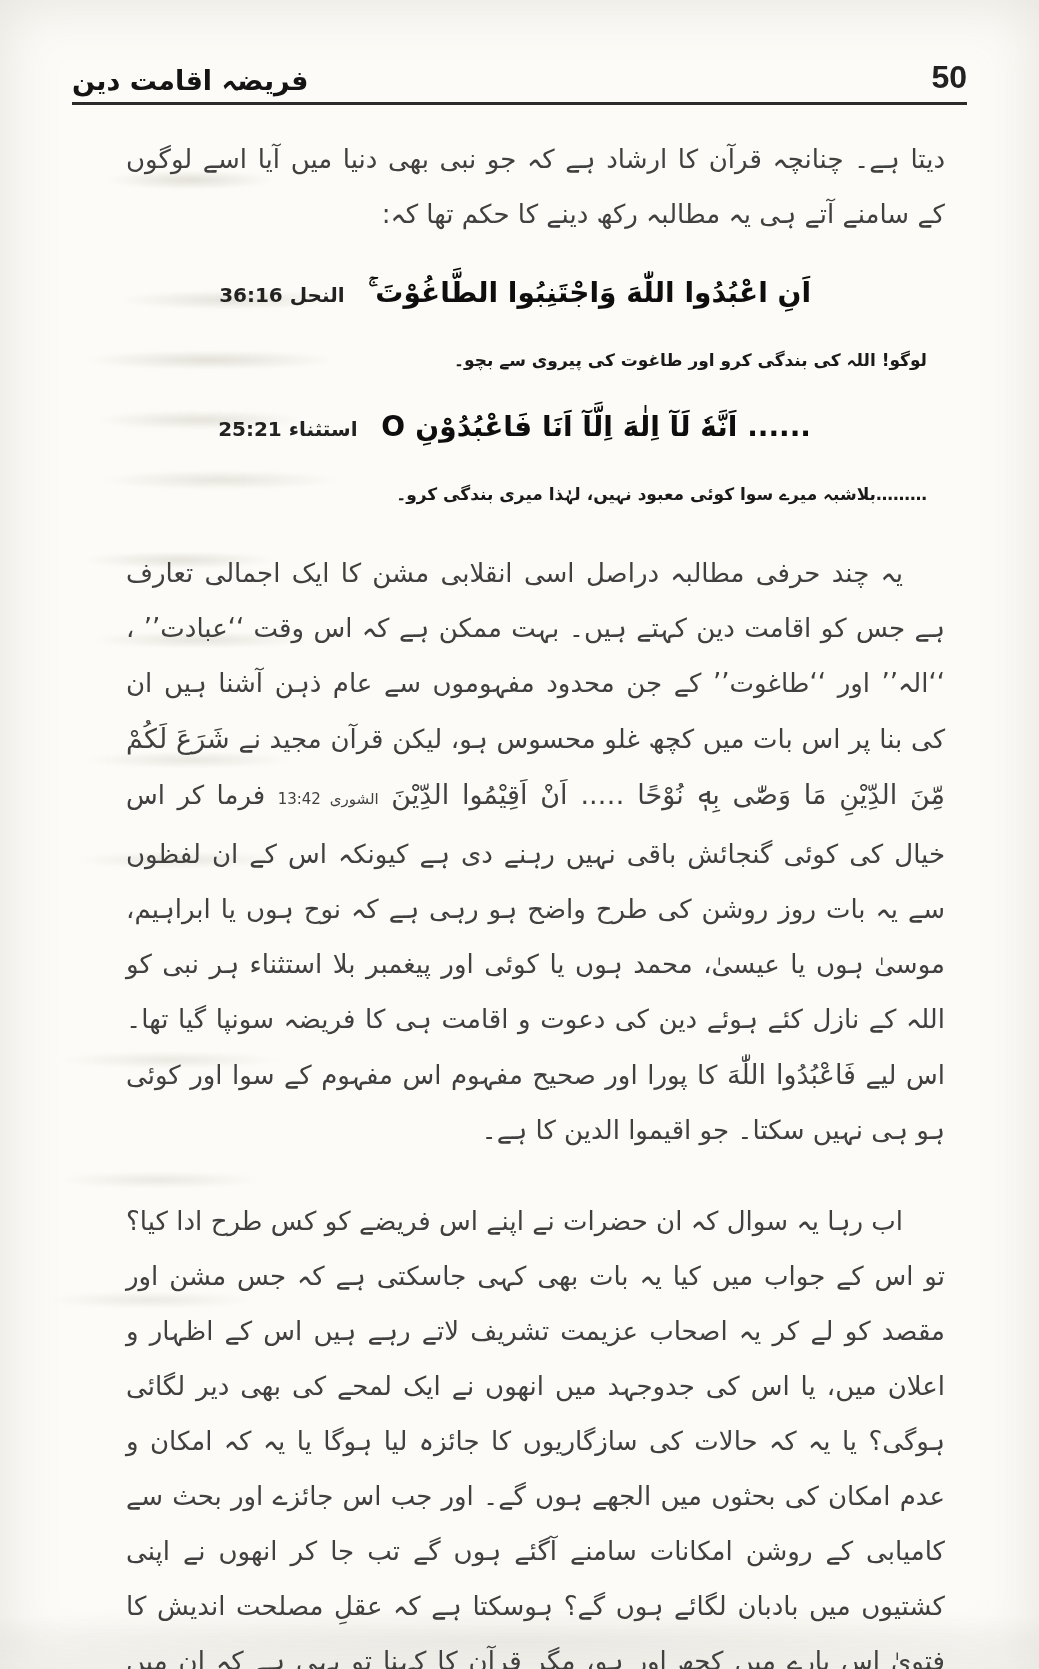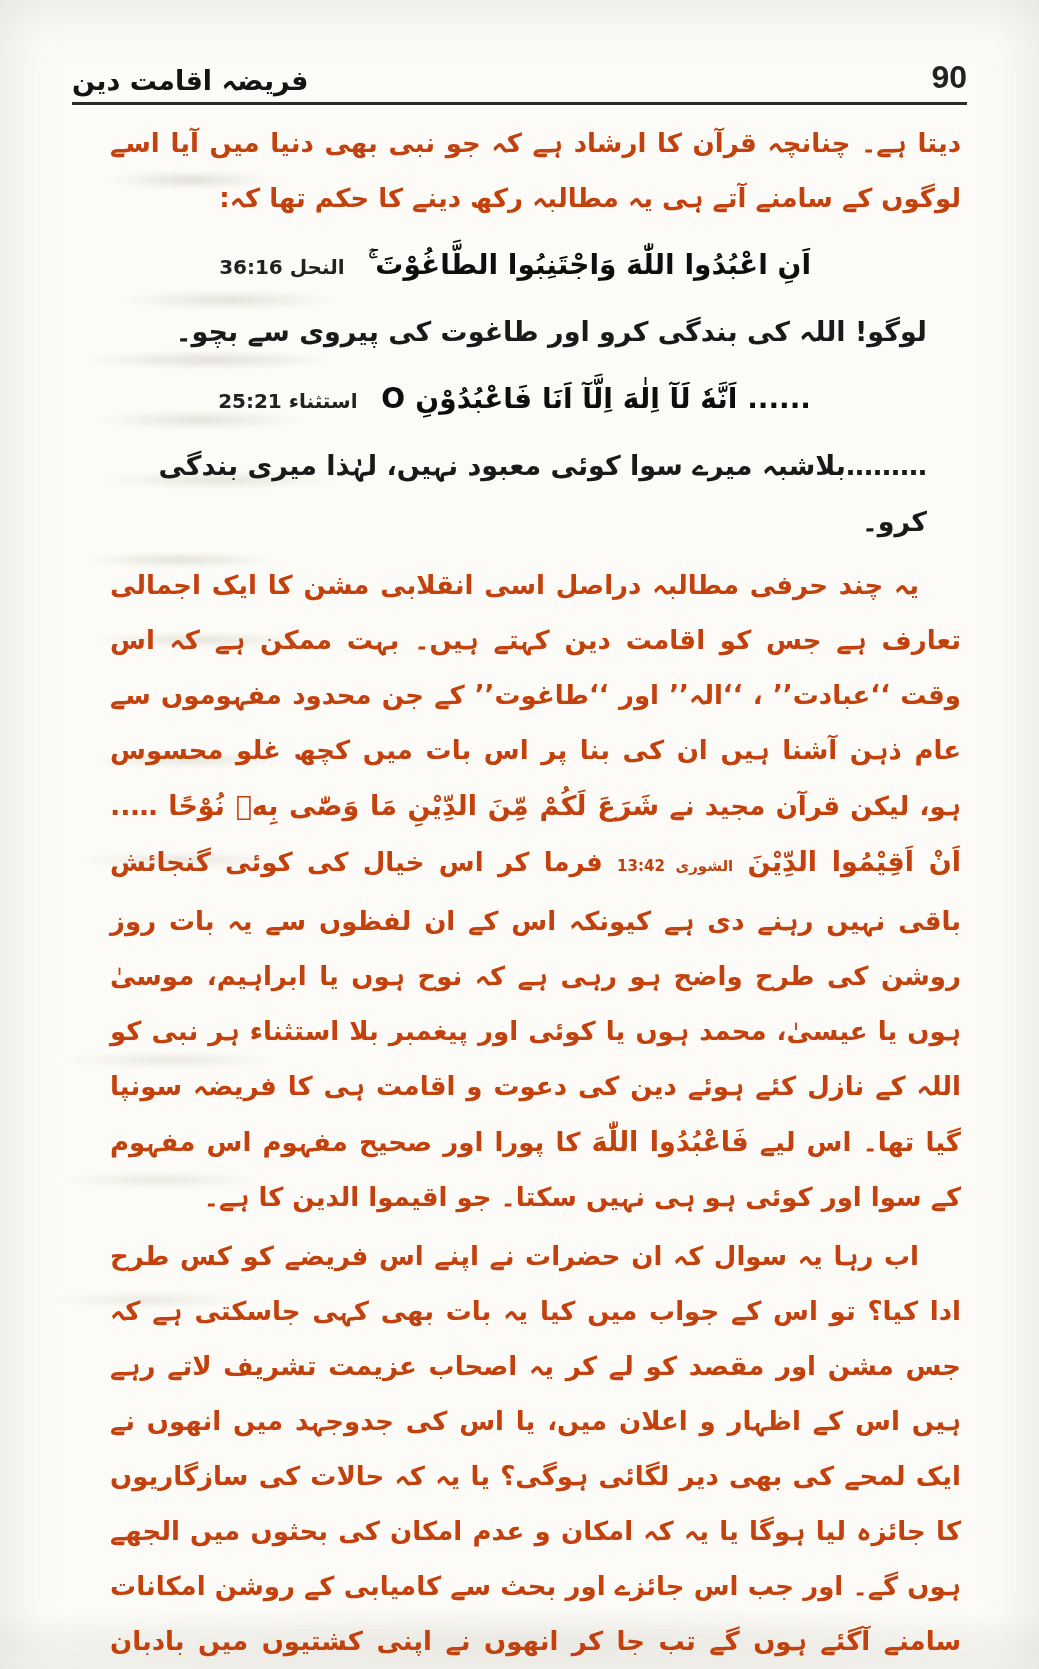--- a/index.html
+++ b/index.html
@@ -44,26 +44,26 @@
     font-weight:bold;font-size:32px;color:#222;
     direction:ltr;
   }
   .header-title{
     font-weight:bold;font-size:27px;color:#141414;
   }
   .content{
     position:absolute;top:116px;right:78px;left:110px;
   }
   p.body-para{
-    margin:0;
+    margin:16px;
     font-size:26px;
-    font-weight:bold;
+    font-weight:normal;
     line-height:55px;
     text-align:justify;
-    color:#c2410c;
+    color:#404040;
   }
   p.indent{text-indent:42px;}
   .quote-line{
     margin:4px 0 2px 0;
     padding-right:150px;
     font-size:28px;
     font-weight:bold;
     line-height:70px;
     color:#0e0e0e;
   }
@@ -71,21 +71,21 @@
   .quote-ref{
     font-size:20px;
     font-weight:bold;
     color:#222;
     margin-right:14px;
     white-space:nowrap;
   }
   .trans-line{
     margin:2px 0 4px 0;
     padding-right:34px;
-    font-size:27px;
+    font-size:17px;
     font-weight:bold;
     line-height:56px;
     color:#1a1a1a;
   }
   .inline-arabic{
     font-size:27px;
     letter-spacing:.4px;
   }
   .inline-ref{
     font-size:15px;
@@ -94,21 +94,21 @@
   .spacer-sm{height:4px;}
 </style>
 </head>
 <body>
 
 <div class="page">
 
   <div class="bleed-overlay"></div>
 
   <div class="header">
-    <span class="page-number">90</span>
+    <span class="page-number">50</span>
     <span class="header-title">فریضہ اقامت دین</span>
   </div>
 
   <div class="content">
 
     <p class="body-para">دیتا ہے۔ چنانچہ قرآن کا ارشاد ہے کہ جو نبی بھی دنیا میں آیا اسے لوگوں کے سامنے آتے ہی یہ مطالبہ رکھ دینے کا حکم تھا کہ:</p>
 
     <div class="quote-line">
       <span class="quote-arabic">اَنِ اعْبُدُوا اللّٰهَ وَاجْتَنِبُوا الطَّاغُوْتَ ۚ</span>
       <span class="quote-ref">النحل 36:16</span>

